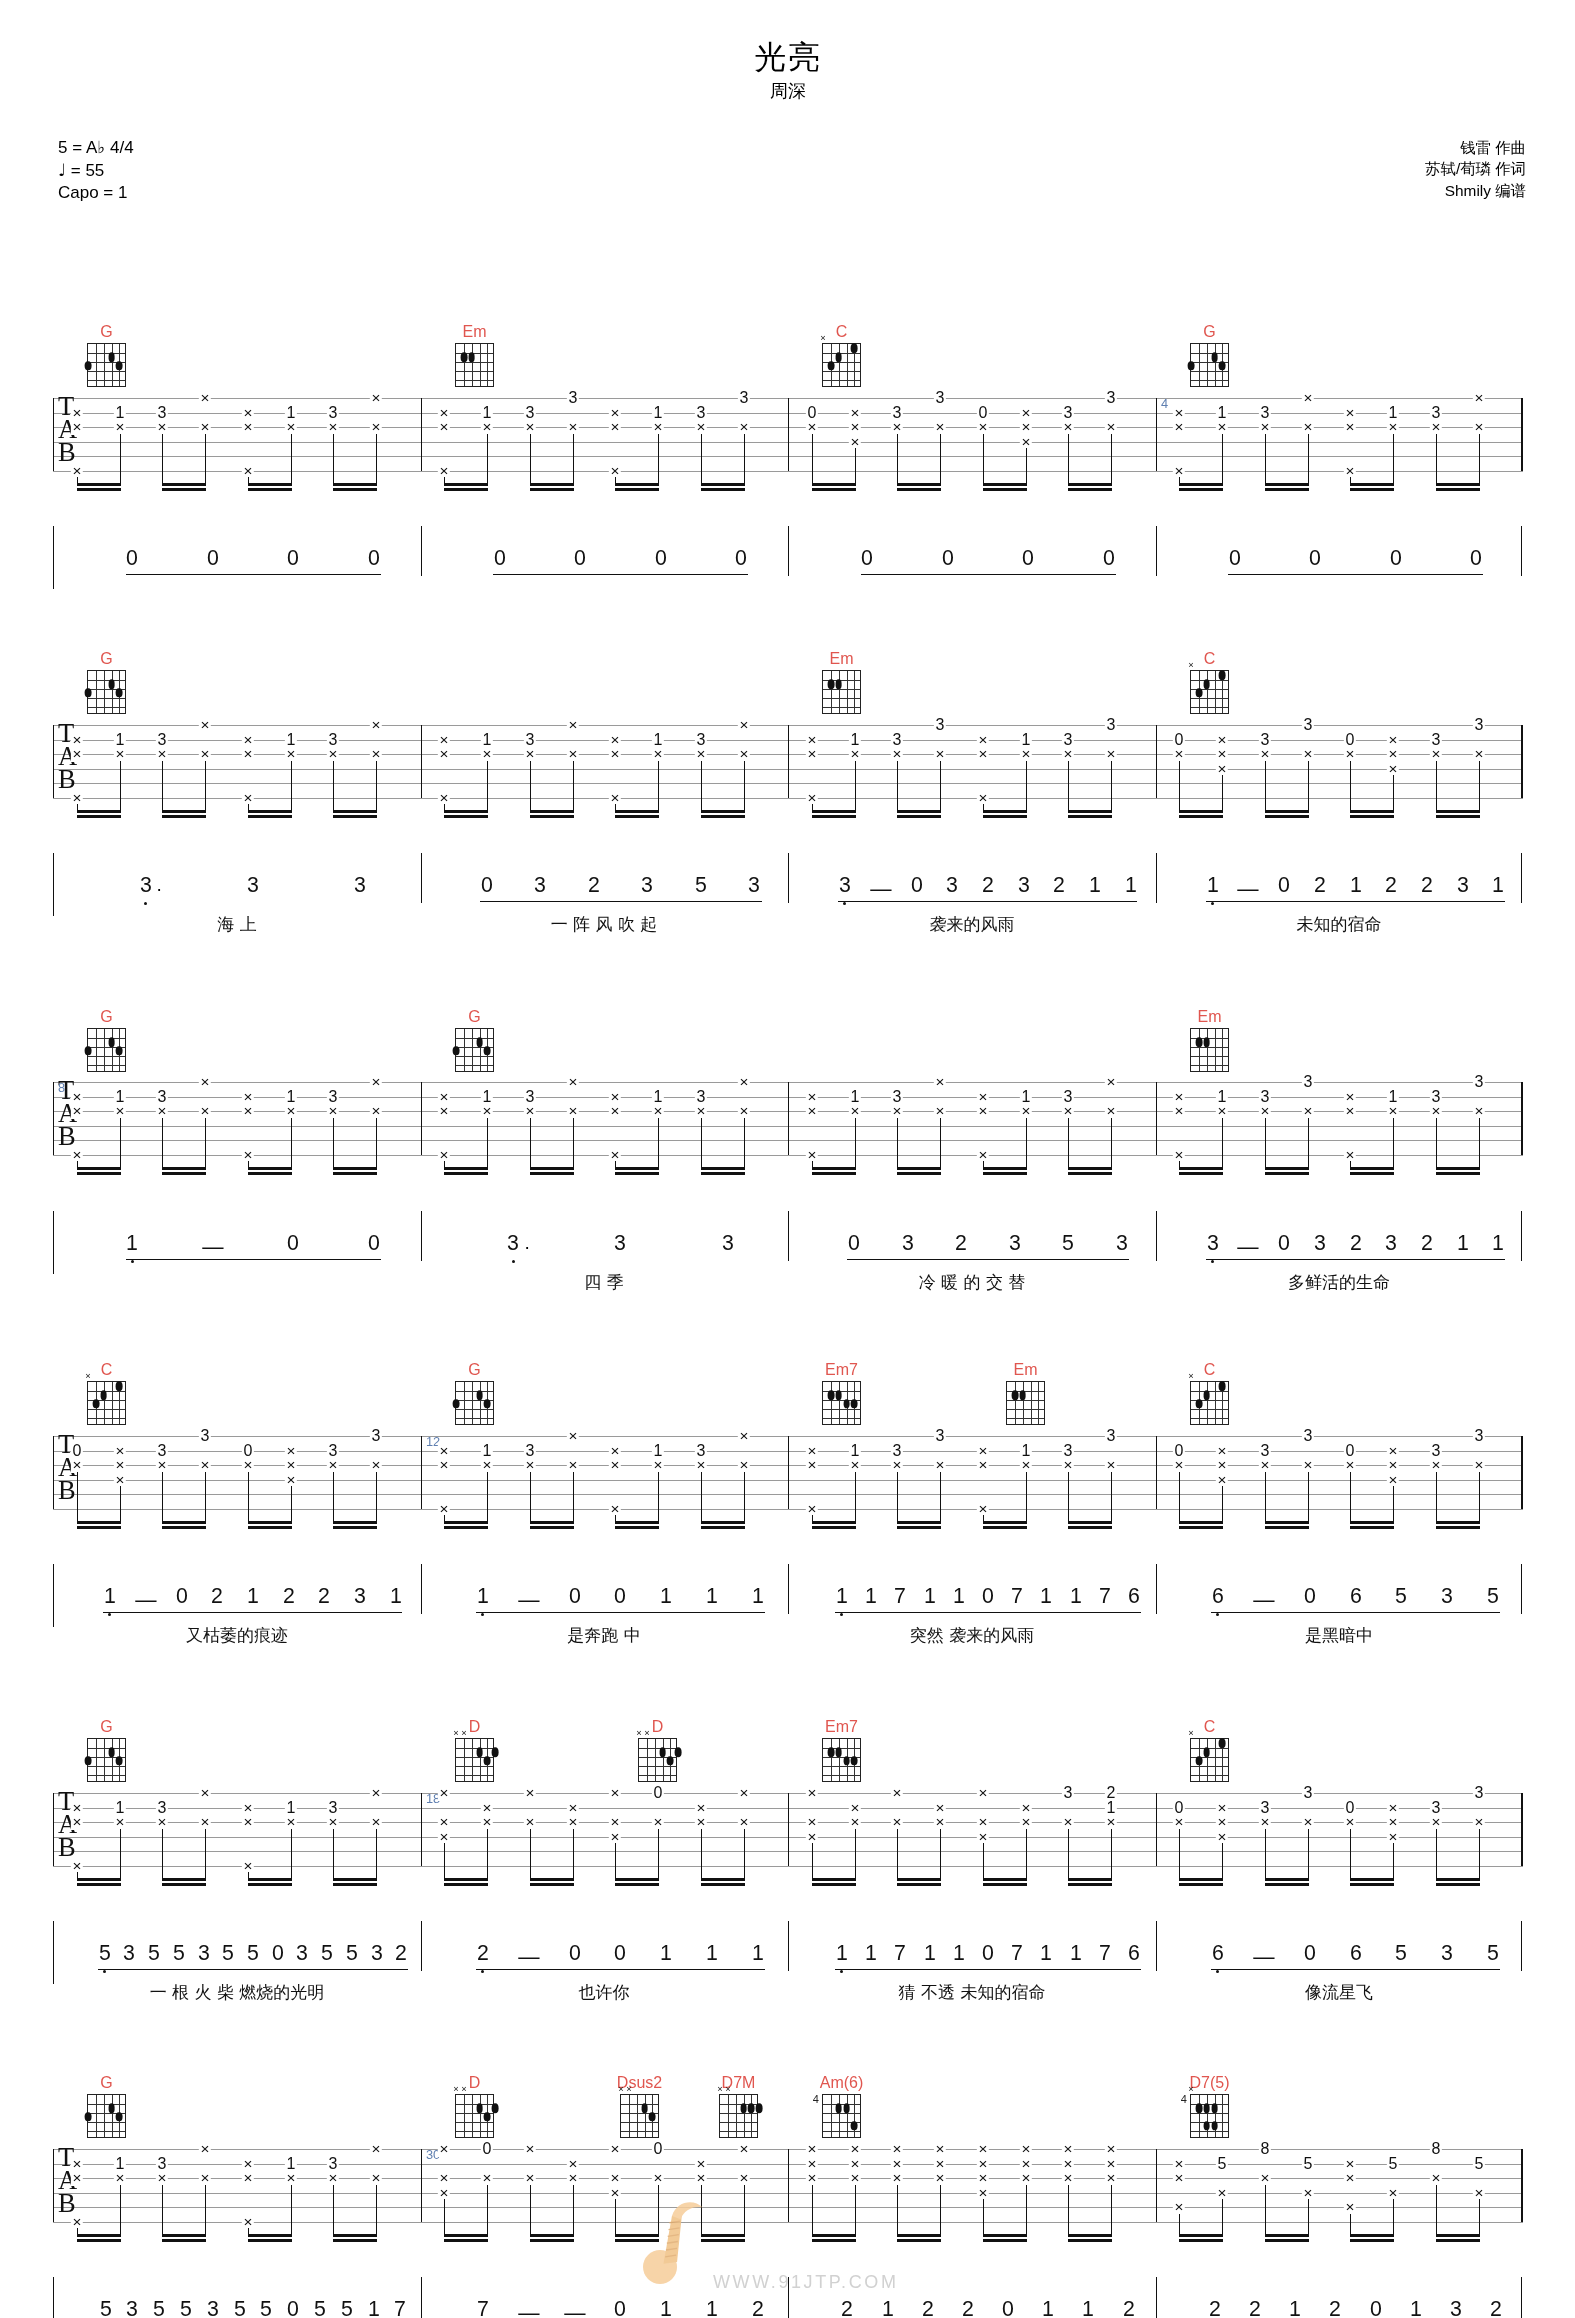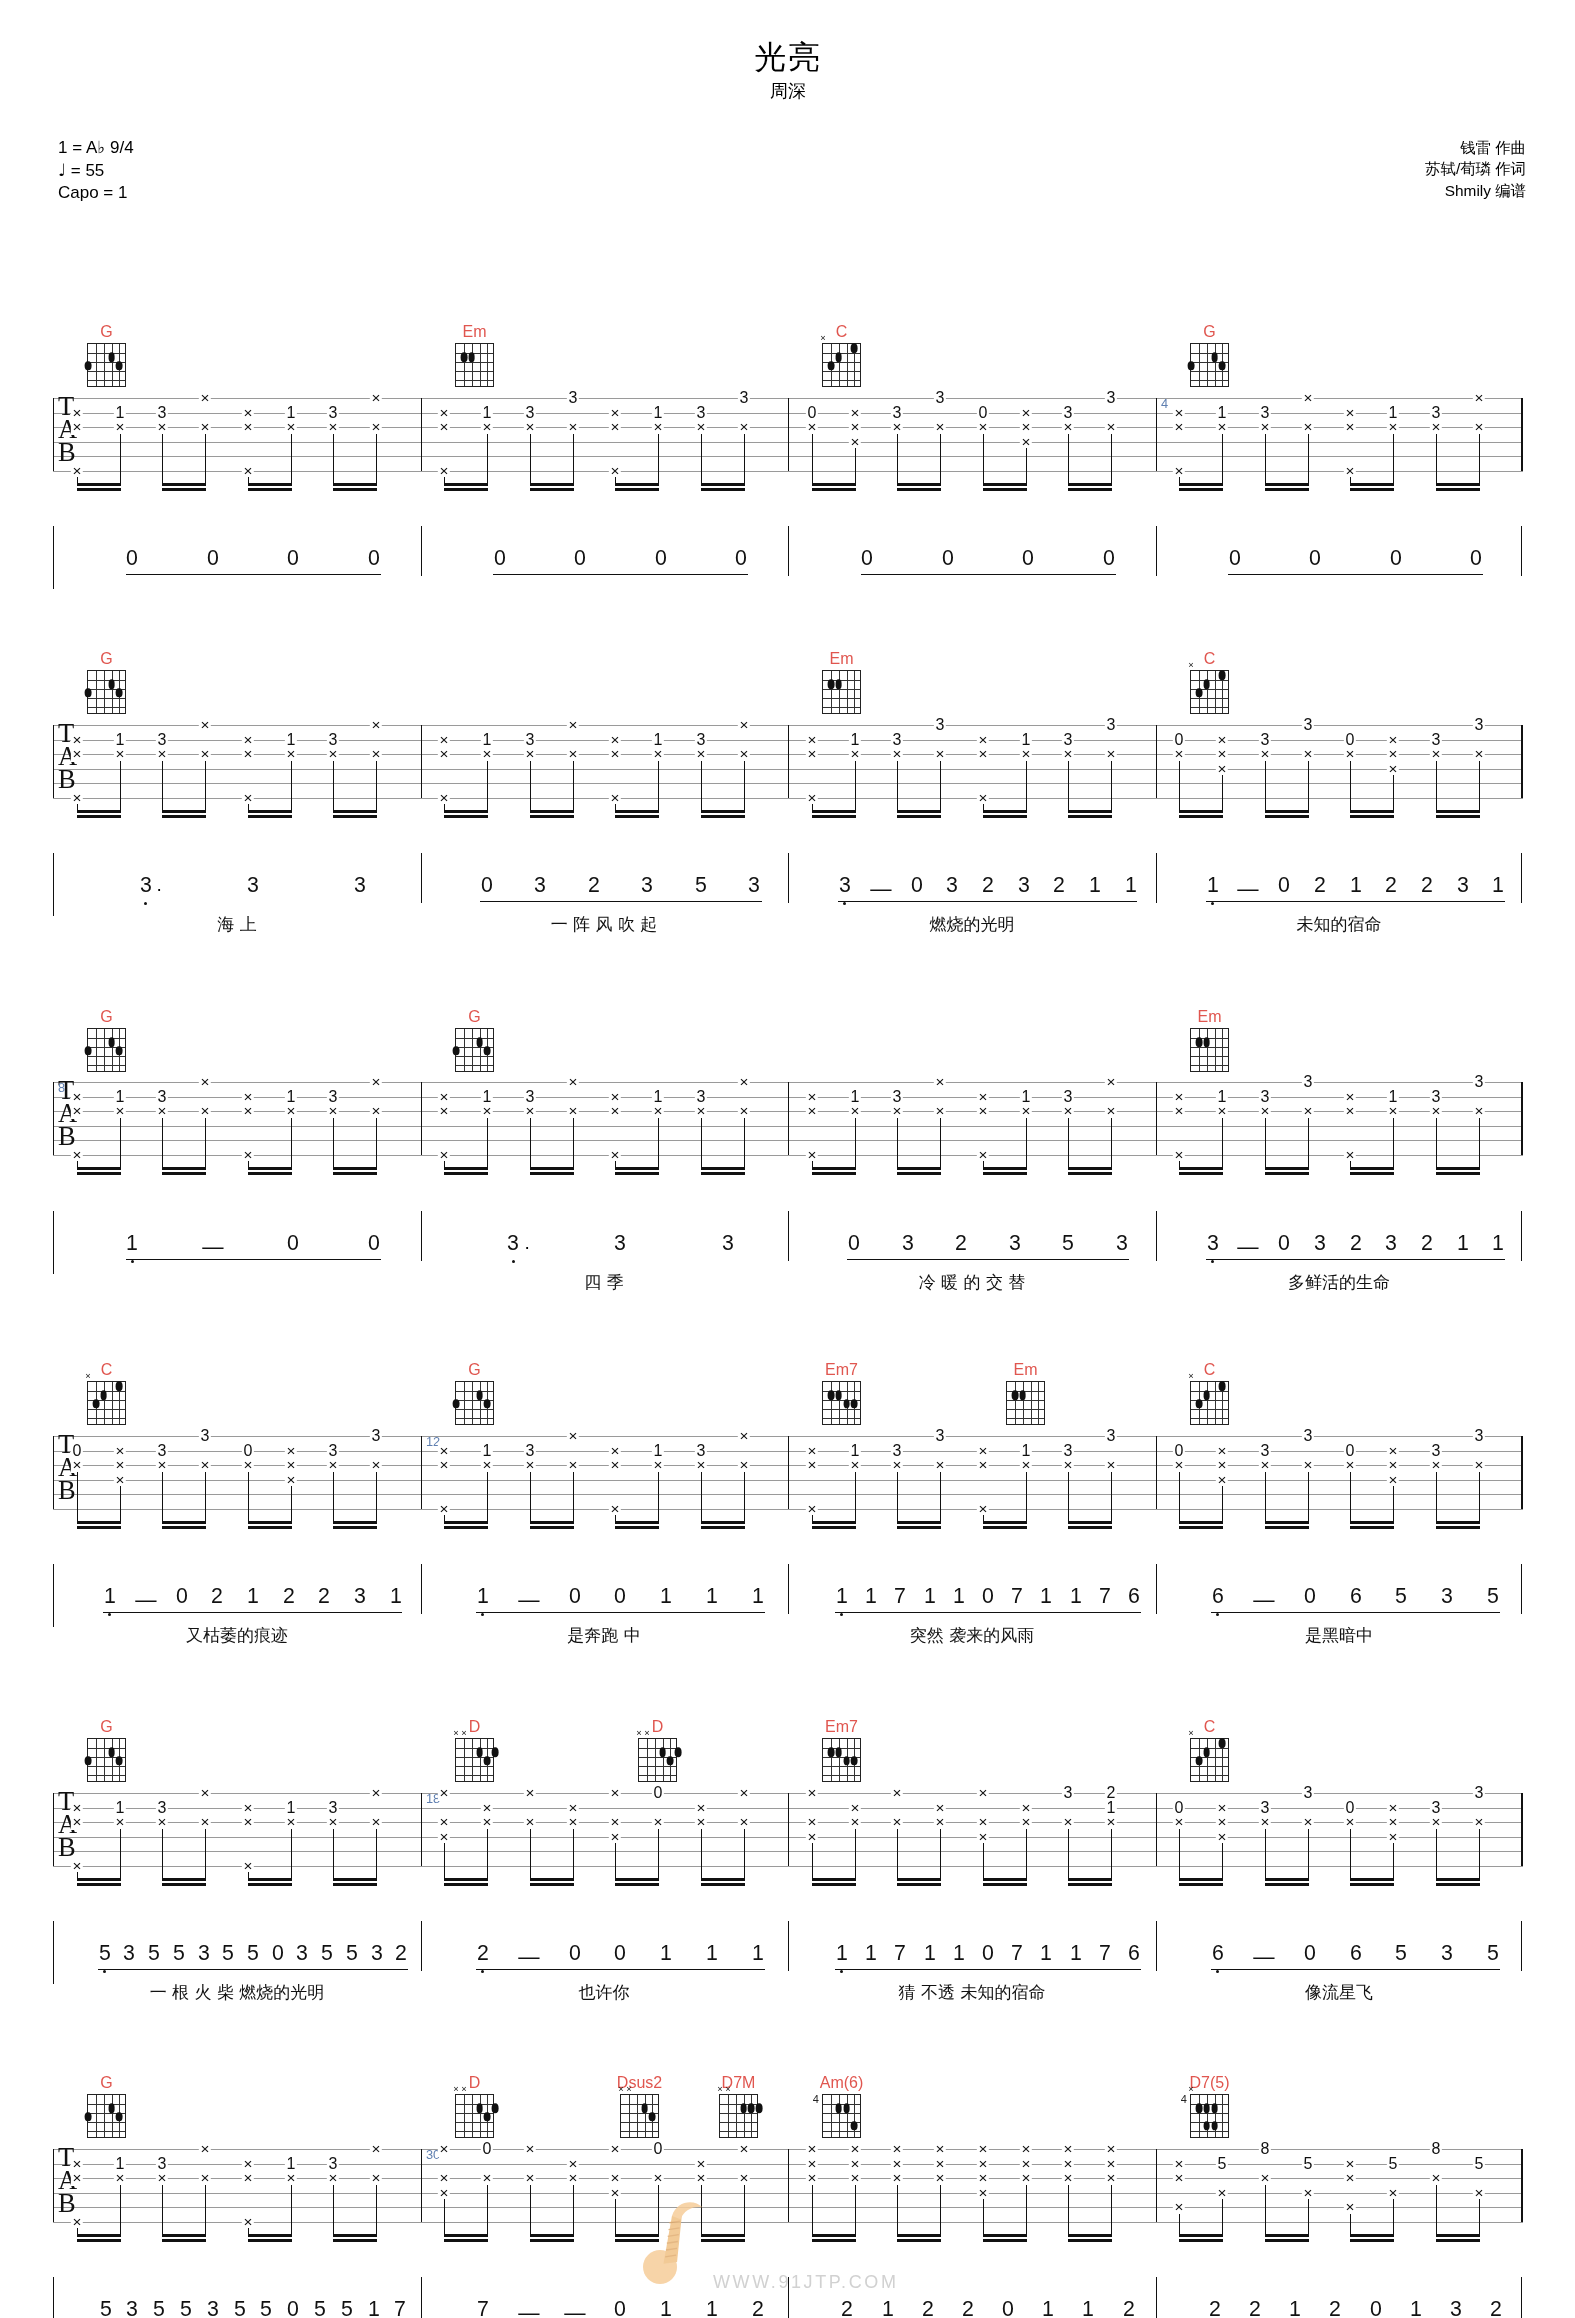--- a/index.html
+++ b/index.html
@@ -103,21 +103,21 @@
 </style>
 </head>
 <body>
 
 <div class="page">
 
   <div id="title">光亮</div>
   <div id="artist">周深</div>
 
   <div id="keyblock">
-    <div>1 = A♭  9/4</div>
+    <div>5 = A♭  4/4</div>
     <div>
       <span class="qnote">♩</span>
       <span>= 55</span>
     </div>
     <div>Capo = 1</div>
   </div>
 
   <div id="credits">
     <div>钱雷 作曲</div>
     <div>苏轼/荀璘 作词</div>
@@ -604,21 +604,21 @@
           <div class="jpdot" style="left:790px;top:39px;"></div>
           <div class="dash" style="left:828px;top:13.7px;">—</div>
           <div class="jp" style="left:864px;top:12px;">0</div>
           <div class="jp" style="left:899px;top:12px;">3</div>
           <div class="jp" style="left:935px;top:12px;">2</div>
           <div class="jp" style="left:971px;top:12px;">3</div>
           <div class="jp" style="left:1006px;top:12px;">2</div>
           <div class="jp" style="left:1042px;top:12px;">1</div>
           <div class="jp" style="left:1078px;top:12px;">1</div>
           <div class="jpline" style="left:785px;top:38px;width:299px;"></div>
-          <div class="lyr" style="left:919px;top:50px;">燃烧的光明</div>
+          <div class="lyr" style="left:919px;top:50px;">袭来的风雨</div>
           <div class="jp" style="left:1160px;top:12px;">1</div>
           <div class="jpdot" style="left:1158px;top:39px;"></div>
           <div class="dash" style="left:1195px;top:13.7px;">—</div>
           <div class="jp" style="left:1231px;top:12px;">0</div>
           <div class="jp" style="left:1267px;top:12px;">2</div>
           <div class="jp" style="left:1303px;top:12px;">1</div>
           <div class="jp" style="left:1338px;top:12px;">2</div>
           <div class="jp" style="left:1374px;top:12px;">2</div>
           <div class="jp" style="left:1410px;top:12px;">3</div>
           <div class="jp" style="left:1445px;top:12px;">1</div>

